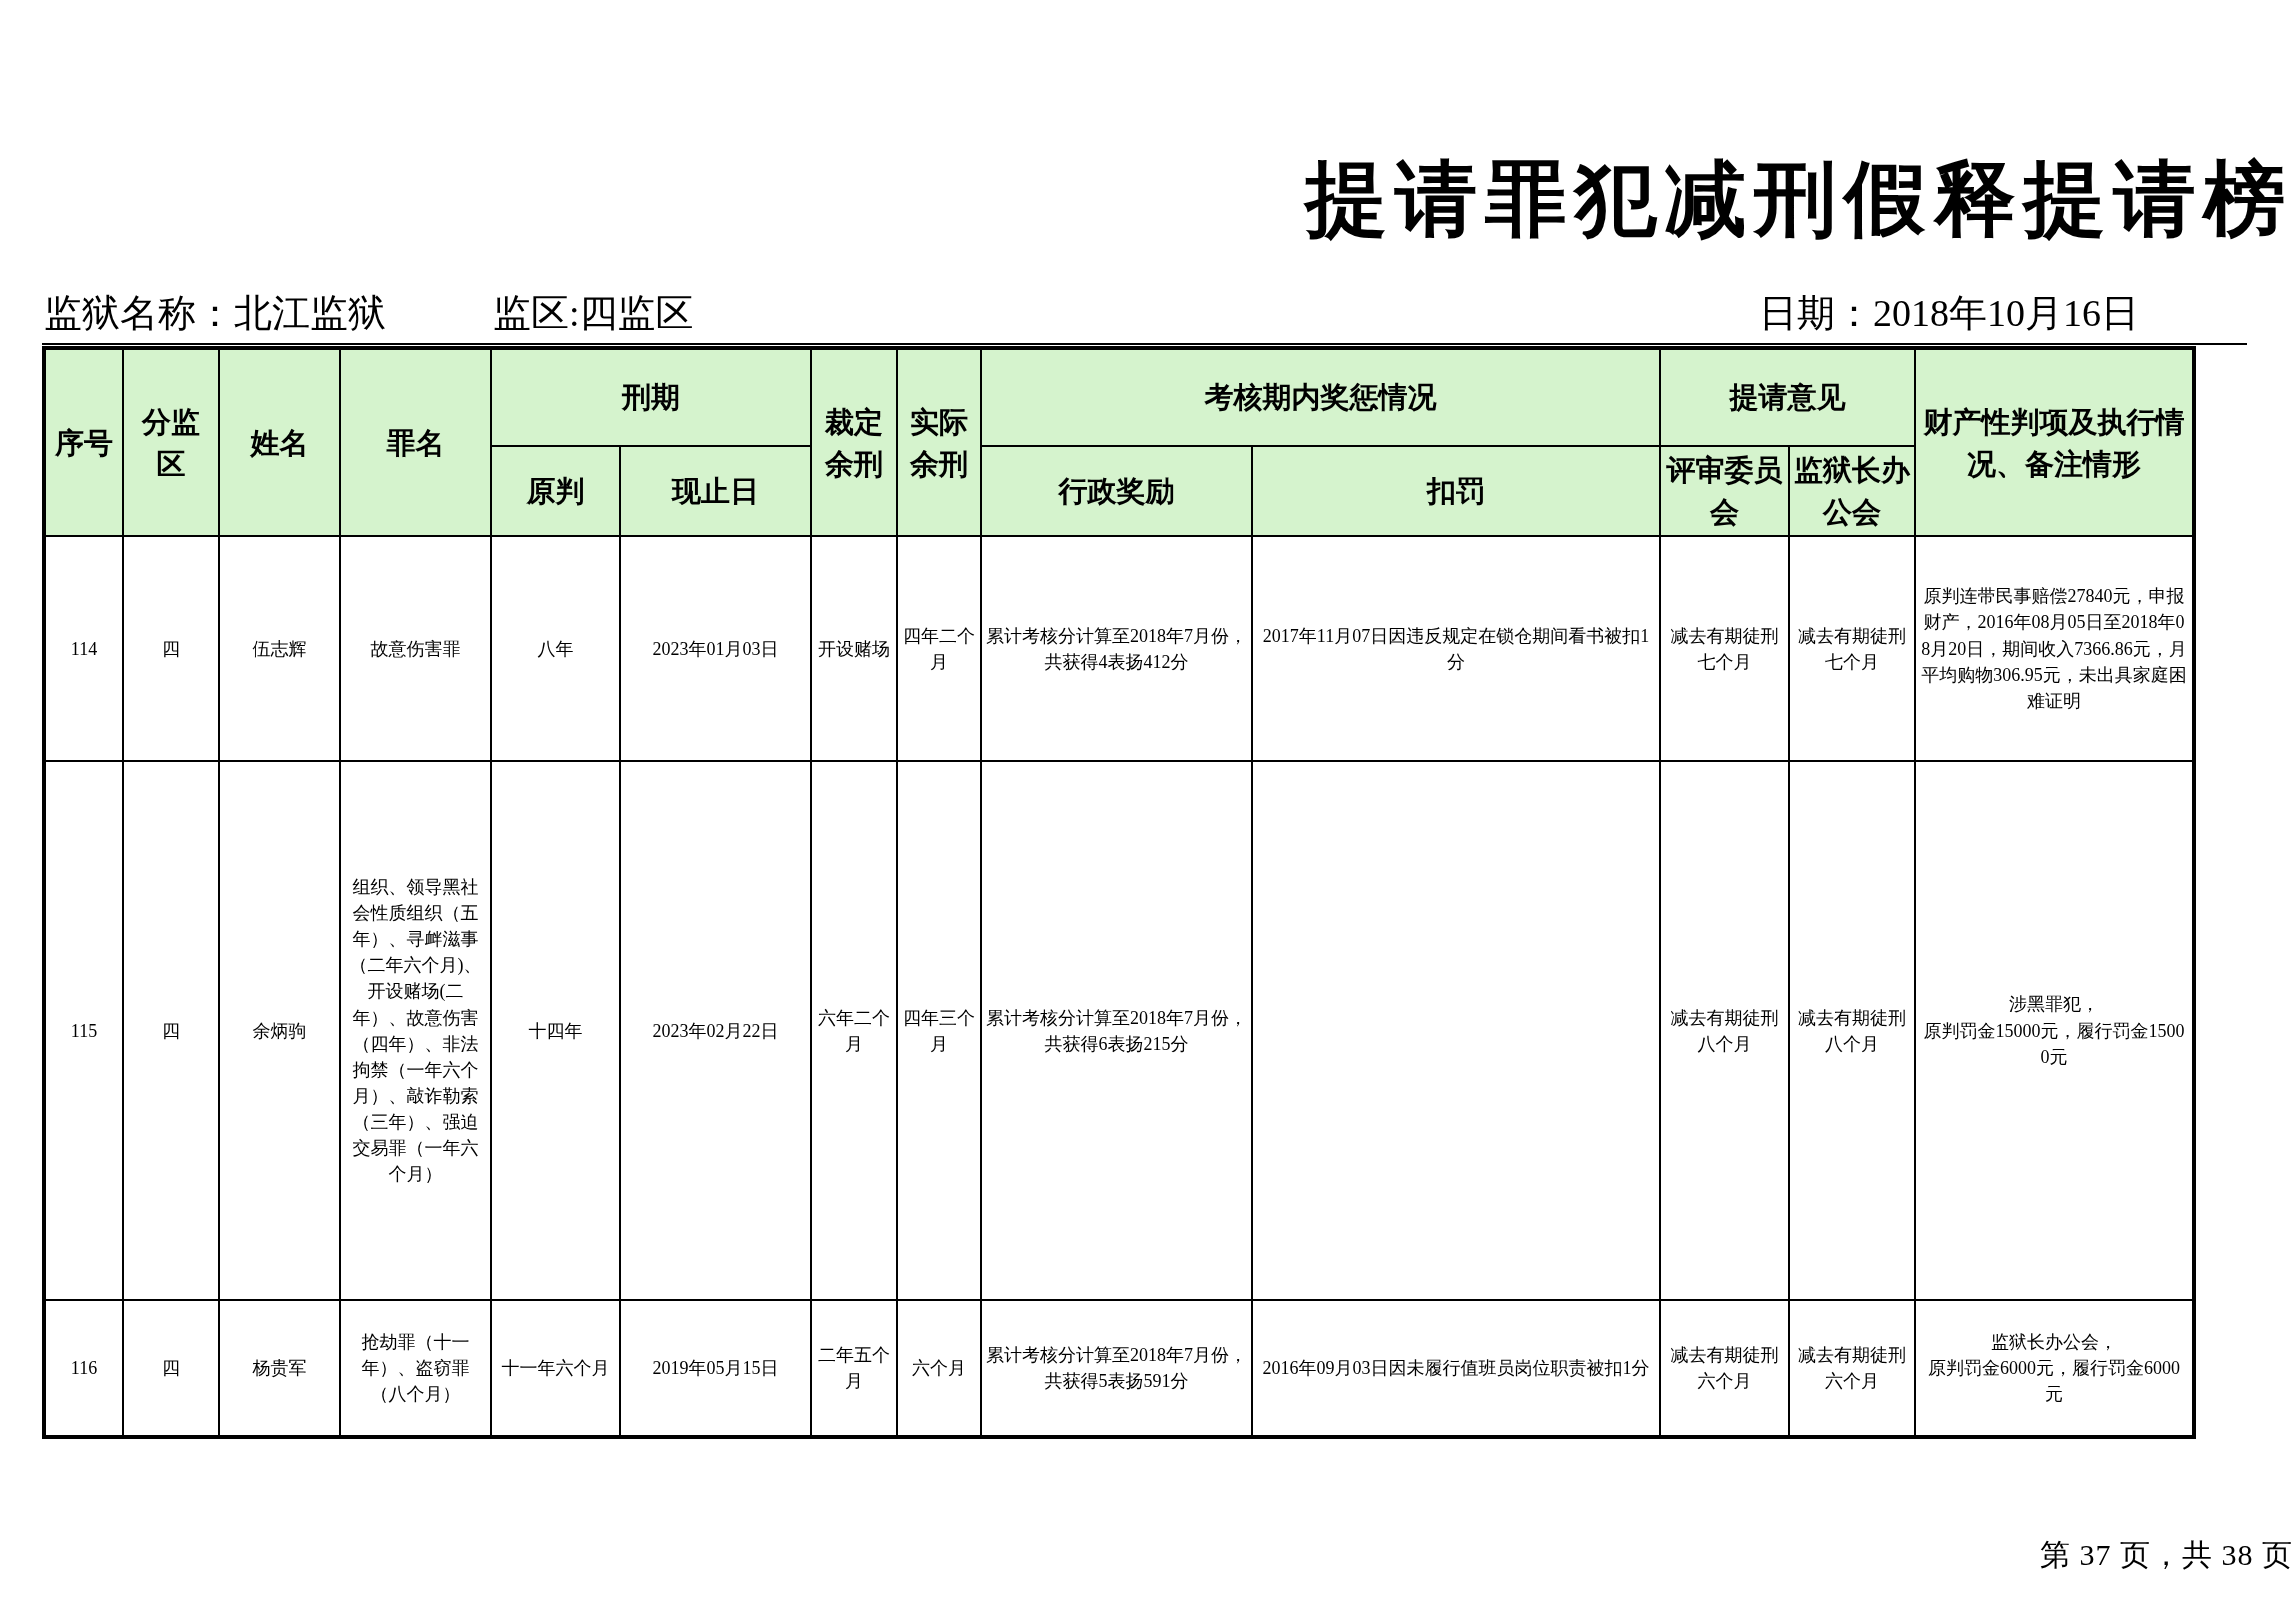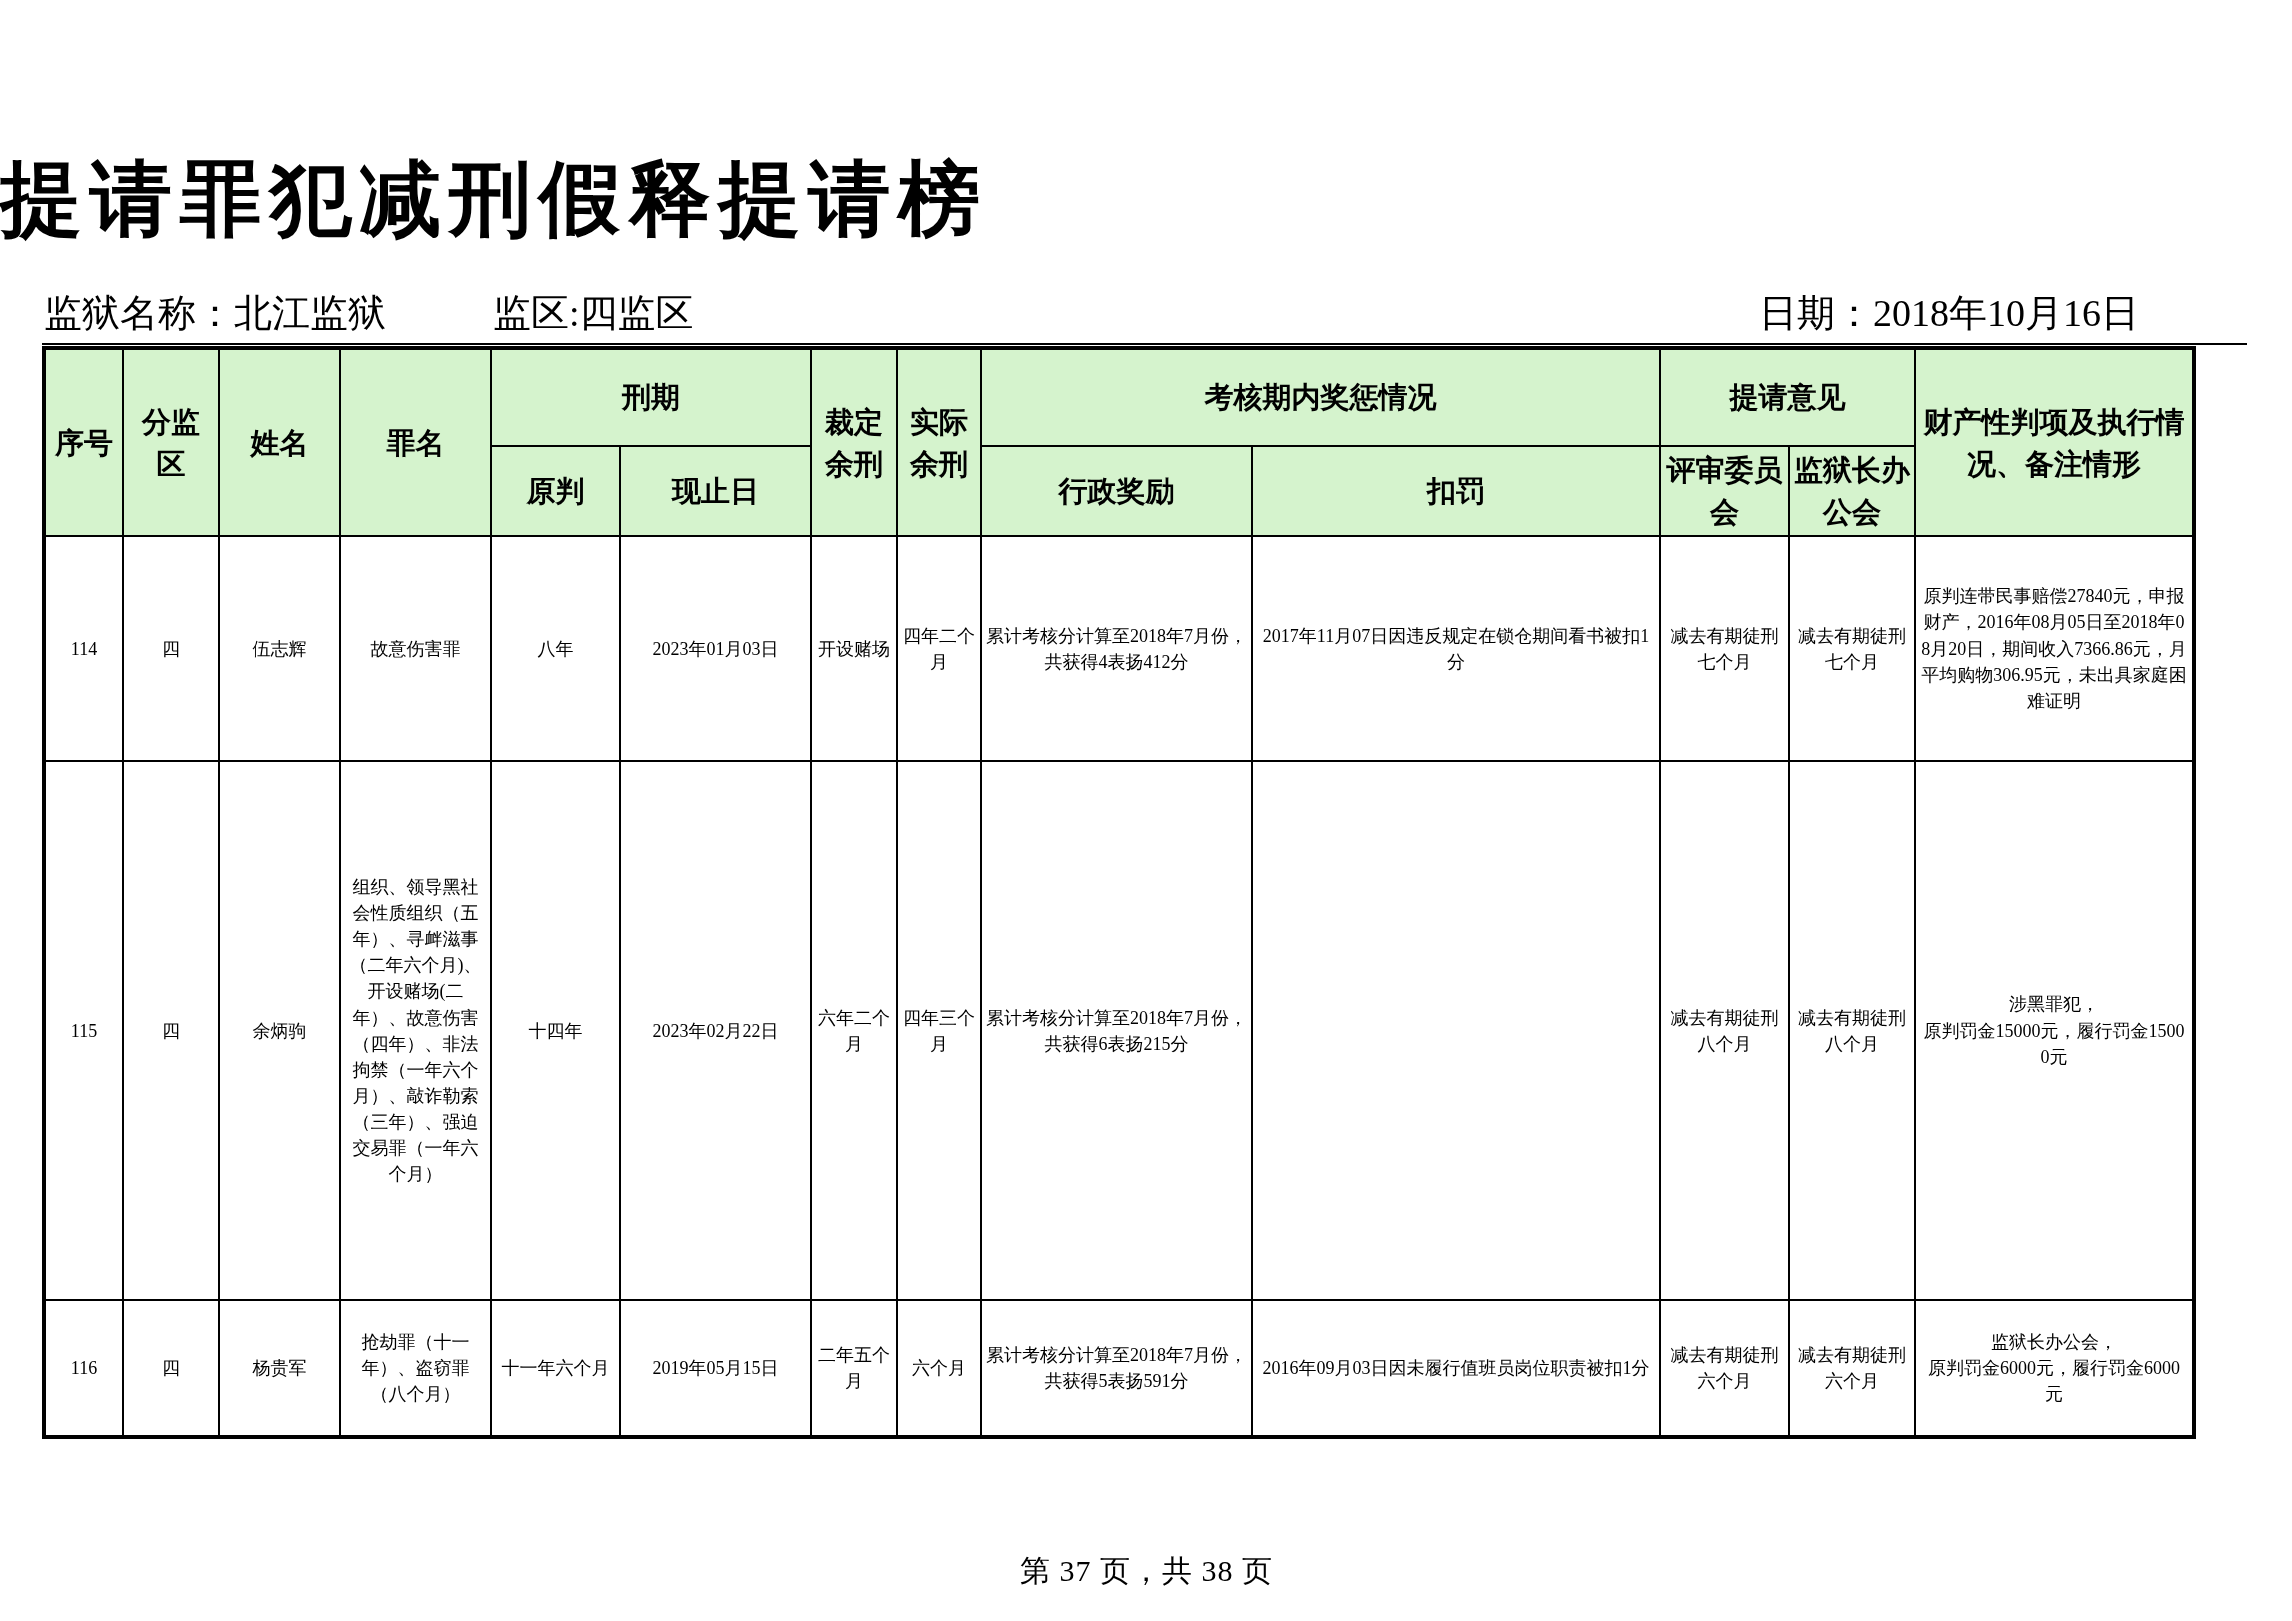--- a/index.html
+++ b/index.html
@@ -7,21 +7,21 @@
     position:relative;
     width:2293px;height:1621px;
     background:#ffffff;
     font-family:"Liberation Serif","DejaVu Serif",serif;
     color:#000;
     overflow:hidden;
   }
   .title{
     position:absolute;
     top:145px;left:0;width:100%;
-    text-align:left;
+    text-align:right;
     font-family:"DejaVu Sans","Liberation Sans",sans-serif;
     font-size:82px;
     font-weight:900;
     letter-spacing:7.8px;
     white-space:nowrap;
   }
   .meta{
     position:absolute;
     top:290px;left:42px;width:2205px;height:53px;
     border-bottom:2.9px solid #000;
@@ -58,24 +58,23 @@
   th.small-head{font-size:23.5px;line-height:1.5;margin-left:46px;}
   td{font-size:18px;}
   tr.hr1{height:98px;}
   tr.hr2{height:76px;}
   tr.r114{height:225px;}
   tr.r115{height:539px;}
   tr.r116{height:137px;}
   .footer{
     position:absolute;
     top:1535px;left:0;width:100%;
-    text-align:center;
+    text-align:right;
     font-size:30px;
     letter-spacing:1px;
-    margin-top:16px;
   }
 </style>
 </head>
 <body>
 
 <div id="page">
 
   <div class="title">提请罪犯减刑假释提请榜</div>
 
   <div class="meta">

